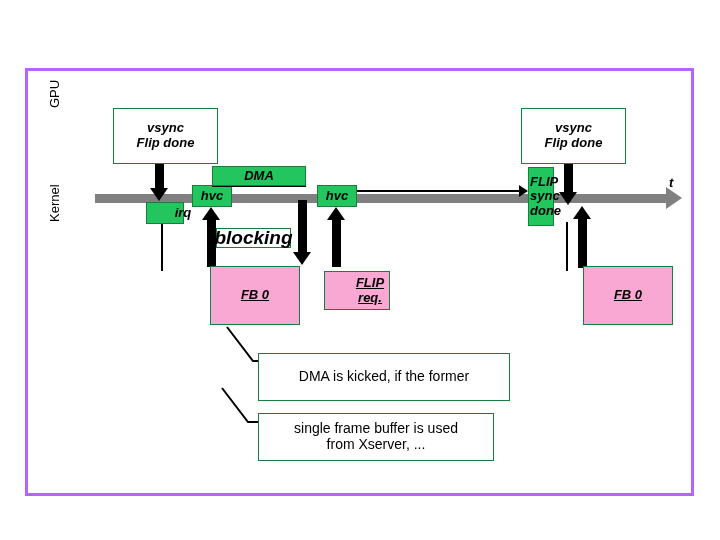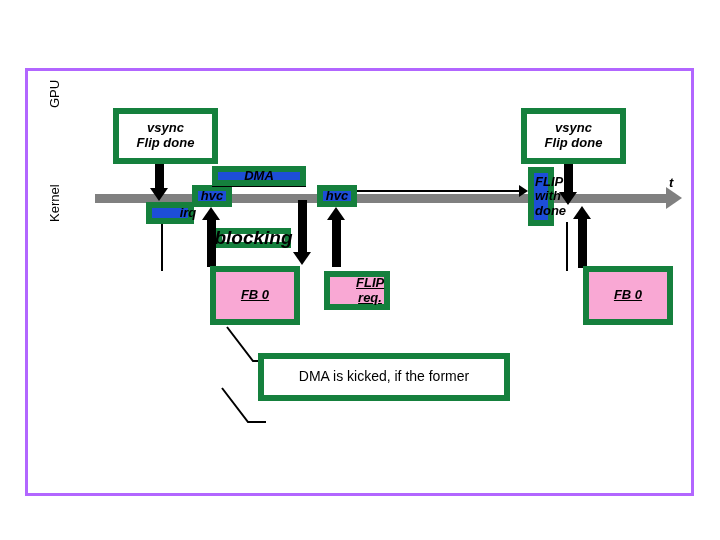--- a/index.html
+++ b/index.html
@@ -13,24 +13,24 @@
   .vlabel{position:absolute;font-size:13px;color:#000;white-space:nowrap;
           transform-origin:left top;writing-mode:vertical-rl;
           transform:rotate(180deg);letter-spacing:0px;}
 
   
   .tl-bar{position:absolute;background:#808080;height:9px;}
   .tl-head{position:absolute;width:0;height:0;
            border-top:11px solid transparent;border-bottom:11px solid transparent;
            border-left:16px solid #808080;}
 
-  .box{position:absolute;box-sizing:border-box;border:6px solid #15803d;
+  .box{position:absolute;box-sizing:border-box;border:1px solid #15803d;
        display:flex;align-items:center;justify-content:center;text-align:center;
        color:#000;line-height:1.12;}
-  .blue{background:#1d4ed8;}
+  .blue{background:#22c55e;}
   .lav{background:#f9a8d4;text-decoration:underline;}
   .white{background:#ffffff;}
   .ital{font-style:italic;font-weight:bold;}
 
   
   .arw-stem{position:absolute;background:#000;}
   .arw-dn{position:absolute;width:0;height:0;border-left:9px solid transparent;
           border-right:9px solid transparent;border-top:13px solid #000;}
   .arw-up{position:absolute;width:0;height:0;border-left:9px solid transparent;
           border-right:9px solid transparent;border-bottom:13px solid #000;}
@@ -78,21 +78,21 @@
   <div class="box blue ital" style="left:146px;top:202px;width:38px;height:22px;font-size:13px;padding-left:36px;">irq</div>
 
   <div class="box blue ital" style="left:212px;top:166px;width:94px;height:20px;font-size:13px;">DMA</div>
 
   <div class="box blue ital" style="left:192px;top:185px;width:40px;height:22px;font-size:13px;">hvc</div>
 
   <div class="box blue ital" style="left:317px;top:185px;width:40px;height:22px;font-size:13px;">hvc</div>
 
   <div class="box blue" style="left:528px;top:167px;width:26px;height:59px;flex-direction:column;font-size:13px;align-items:flex-start;padding-left:1px;">
     <span class="ital">FLIP</span>
-    <span class="ital">with</span>
+    <span class="ital">sync</span>
     <span class="ital">done</span>
   </div>
 
   <div class="thinh" style="left:212px;top:186px;width:94px;height:1px;background:#000;"></div>
 
   <div class="thinh" style="left:357px;top:190px;width:164px;"></div>
   <div class="arw-rt" style="left:519px;top:185px;"></div>
 
   <div class="thinh" style="left:495px;top:190px;width:26px;"></div>
 
@@ -122,14 +122,18 @@
 
   <svg class="callouts" viewBox="0 0 720 540">
     <polyline points="227,327 253,361 271,361" fill="none" stroke="#000" stroke-width="2"></polyline>
     <polyline points="222,388 248,422 266,422" fill="none" stroke="#000" stroke-width="2"></polyline>
   </svg>
 
   <div class="box white" style="left:258px;top:353px;width:252px;height:48px;flex-direction:column;font-size:14px;">
     <span>DMA is kicked, if the former</span>
   </div>
 
+  <div class="box white" style="left:258px;top:413px;width:236px;height:48px;flex-direction:column;font-size:14px;">
+    <span>single frame buffer is used</span>
+    <span>from Xserver, ...</span>
+  </div>
 
 </div>
 
 </body></html>

